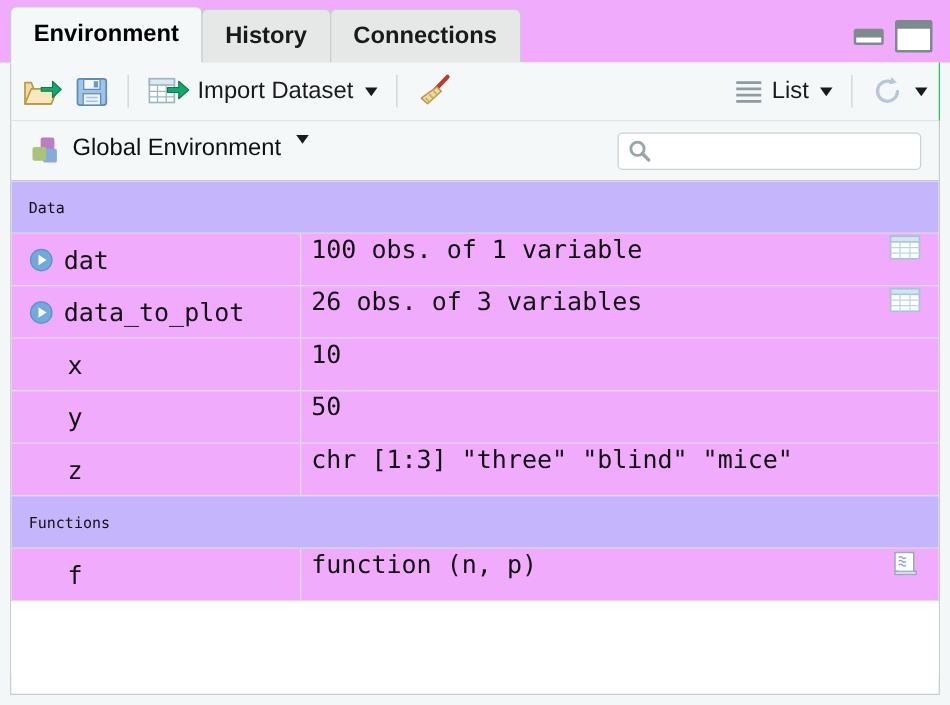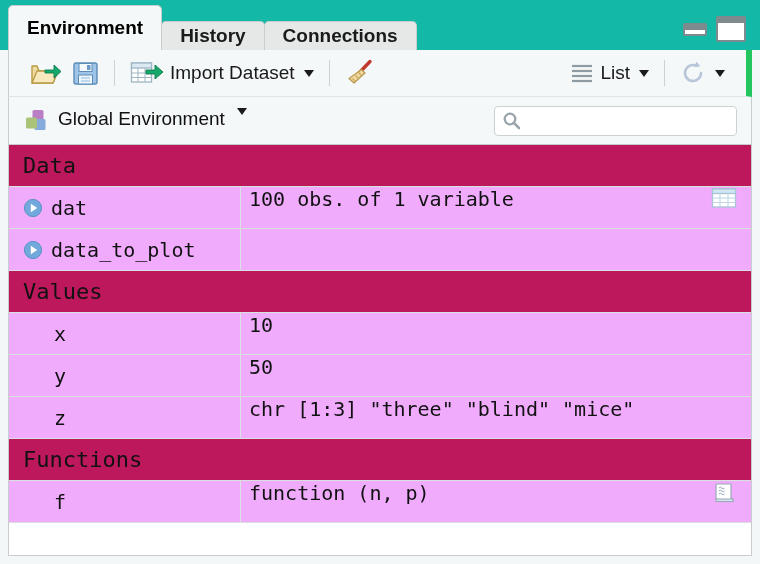--- a/index.html
+++ b/index.html
@@ -16,33 +16,33 @@
     width: 760px; height: 564px;
     background: #f4f7f7;
     overflow: hidden;
   }
 
   
   .tabbar {
     position: absolute;
     left: 0; top: 0;
     width: 760px; height: 50px;
-    background: #14b8a6;
+    background: #f0abfc;
     display: flex;
     align-items: flex-end;
     gap: 32px;
   }
   .tabstrip {
     display: flex;
     align-items: flex-end;
     height: 50px;
     padding-left: 8px;
   }
   .tab {
-    height: 29px;
+    height: 43px;
     display: flex;
     align-items: center;
     padding: 0 18px;
     font-size: 19px;
     font-weight: bold;
     color: #1a1a1a;
     background: #e6e8e8;
     border: 1px solid #c8cdcd;
     border-bottom: none;
     border-radius: 5px 5px 0 0;
@@ -88,25 +88,25 @@
     border-top-width: 7px;
   }
 
   
   .toolbar {
     position: absolute;
     left: 8px; top: 50px;
     width: 744px; height: 47px;
     background: #f4f8f8;
     border-left: 1px solid #c8cdcd;
-    border-right: 6px solid #22c55e;
+    border-right: 1px solid #22c55e;
     border-bottom: 1px solid #dfe4e4;
     display: flex;
     align-items: center;
-    padding: 0 16px;
+    padding: 0 4px;
   }
   .tb-btn {
     display: flex;
     align-items: center;
     gap: 6px;
     height: 34px;
     padding: 0 5px;
     border-radius: 3px;
     cursor: default;
   }
@@ -177,27 +177,27 @@
     left: 8px; top: 145px;
     width: 744px; height: 411px;
     background: #ffffff;
     border-left: 1px solid #c8cdcd;
     border-right: 1px solid #c8cdcd;
     border-bottom: 1px solid #c8cdcd;
     overflow: hidden;
   }
   .section-header {
     height: 42px;
-    background: #be185d;
+    background: #c4b5fd;
     border-bottom: 1px solid #d9e0e0;
     display: flex;
     align-items: center;
     padding-left: 14px;
     font-family: "DejaVu Sans Mono", monospace;
-    font-size: 22px;
+    font-size: 12px;
     color: #111;
   }
   .row {
     height: 42px;
     display: flex;
     align-items: stretch;
     border-bottom: 1px solid #d9e0e0;
     background: #f0abfc;
   }
   .cell-name {
@@ -388,25 +388,35 @@
     </div>
 
     <div class="row">
       <div class="cell-name">
         <svg class="ico" width="20" height="20" viewBox="0 0 20 20">
           <circle cx="10" cy="10" r="8.6" fill="#72a9dd" stroke="#5c92c6" stroke-width="1"></circle>
           <path d="M7.8 5.8 L14.2 10 L7.8 14.2 Z" fill="#ffffff"></path>
         </svg>
         <span>data_to_plot</span>
       </div>
-    </div>
-
-    <div class="section-header">
-      <span>Values</span>
-    </div>
+      <div class="cell-value">
+        <span class="vtext">26 obs. of 3 variables</span>
+        <span class="row-action">
+          <svg class="ico" width="26" height="22" viewBox="0 0 26 22">
+            <rect x="1.5" y="2" width="23" height="18" fill="#ffffff" stroke="#a9c3d6" stroke-width="1.3"></rect>
+            <rect x="1.5" y="2" width="23" height="4.5" fill="#cfe6f2" stroke="#a9c3d6" stroke-width="1.3"></rect>
+            <line x1="9" y1="6.5" x2="9" y2="20" stroke="#bcd4e3" stroke-width="1"></line>
+            <line x1="17" y1="6.5" x2="17" y2="20" stroke="#bcd4e3" stroke-width="1"></line>
+            <line x1="1.5" y1="11" x2="24.5" y2="11" stroke="#bcd4e3" stroke-width="1"></line>
+            <line x1="1.5" y1="15.5" x2="24.5" y2="15.5" stroke="#bcd4e3" stroke-width="1"></line>
+          </svg>
+        </span>
+      </div>
+    </div>
+
 
     <div class="row">
       <div class="cell-name indent">
         <span>x</span>
       </div>
       <div class="cell-value">
         <span class="vtext">10</span>
       </div>
     </div>
 

